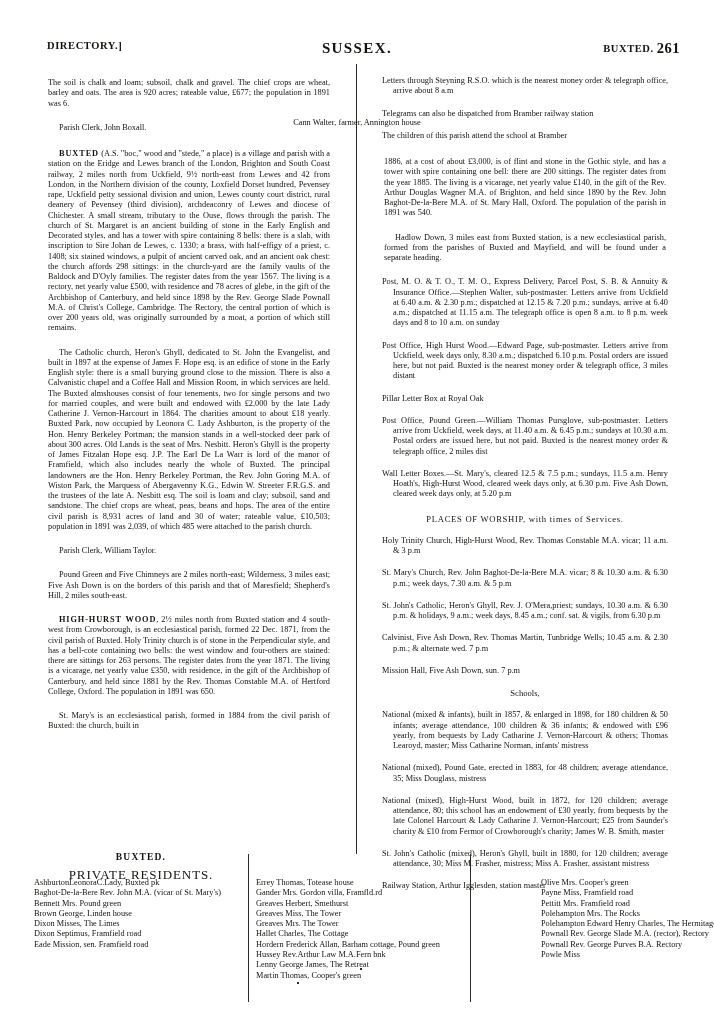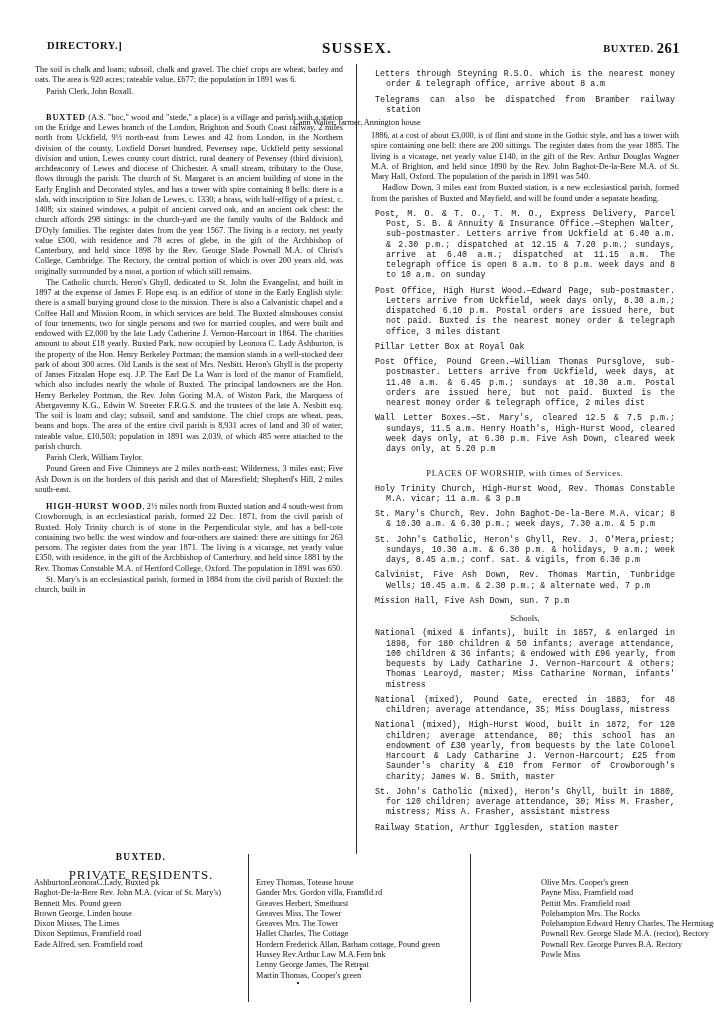--- a/index.html
+++ b/index.html
@@ -83,29 +83,28 @@
   .rule-v {
     position: absolute;
     left: 322px;
     top: 0px;
     width: 1px;
     height: 790px;
     background: #2b2a27;
   }
 
   p.par {
-    margin: 1px;
+    margin: 14px;
     text-indent: 11px;
   }
   p.par.noind { text-indent: 0; }
   p.hang {
-    margin: 5px;
+    margin: 12px;
     padding-left: 11px;
     text-indent: -11px;
-    font-family: Liberation Mono, monospace;
   }
   p.gap { margin-top: 7px; }
 
   .place {
     font-weight: bold;
     letter-spacing: 0.9px;
   }
   .sec-head {
     text-align: center;
     text-indent: 0;
@@ -219,20 +218,21 @@
       <p class="par">Pound Green and Five Chimneys are 2 miles north-east; Wilderness, 3 miles east; Five Ash Down is on the borders of this parish and that of Maresfield; Shepherd's Hill, 2 miles south-east.</p>
 
       <p class="par gap"><span class="place">HIGH-HURST WOOD</span><span>, 2½ miles north from Buxted station and 4 south-west from Crowborough, is an ecclesiastical parish, formed 22 Dec. 1871, from the civil parish of Buxted. Holy Trinity church is of stone in the Perpendicular style, and has a bell-cote containing two bells: the west window and four-others are stained: there are sittings for 263 persons. The register dates from the year 1871. The living is a vicarage, net yearly value £350, with residence, in the gift of the Archbishop of Canterbury, and held since 1881 by the Rev. Thomas Constable M.A. of Hertford College, Oxford. The population in 1891 was 650.</span></p>
 
       <p class="par">St. Mary's is an ecclesiastical parish, formed in 1884 from the civil parish of Buxted: the church, built in</p>
     </div>
 
     <div class="col col-right">
       <p class="hang">Letters through Steyning R.S.O. which is the nearest money order &amp; telegraph office, arrive about 8 a.m</p>
       <p class="hang">Telegrams can also be dispatched from Bramber railway station</p>
+      <p class="hang">The children of this parish attend the school at Bramber</p>
 
       <p class="par noind" style="margin-top:16px;">1886, at a cost of about £3,000, is of flint and stone in the Gothic style, and has a tower with spire containing one bell: there are 200 sittings. The register dates from the year 1885. The living is a vicarage, net yearly value £140, in the gift of the Rev. Arthur Douglas Wagner M.A. of Brighton, and held since 1890 by the Rev. John Baghot-De-la-Bere M.A. of St. Mary Hall, Oxford. The population of the parish in 1891 was 540.</p>
 
       <p class="par">Hadlow Down, 3 miles east from Buxted station, is a new ecclesiastical parish, formed from the parishes of Buxted and Mayfield, and will be found under a separate heading.</p>
 
       <p class="hang">Post, M. O. &amp; T. O., T. M. O., Express Delivery, Parcel Post, S. B. &amp; Annuity &amp; Insurance Office.—Stephen Walter, sub-postmaster. Letters arrive from Uckfield at 6.40 a.m. &amp; 2.30 p.m.; dispatched at 12.15 &amp; 7.20 p.m.; sundays, arrive at 6.40 a.m.; dispatched at 11.15 a.m. The telegraph office is open 8 a.m. to 8 p.m. week days and 8 to 10 a.m. on sunday</p>
       <p class="hang">Post Office, High Hurst Wood.—Edward Page, sub-postmaster. Letters arrive from Uckfield, week days only, 8.30 a.m.; dispatched 6.10 p.m. Postal orders are issued here, but not paid. Buxted is the nearest money order &amp; telegraph office, 3 miles distant</p>
       <p class="hang">Pillar Letter Box at Royal Oak</p>
       <p class="hang">Post Office, Pound Green.—William Thomas Pursglove, sub-postmaster. Letters arrive from Uckfield, week days, at 11.40 a.m. &amp; 6.45 p.m.; sundays at 10.30 a.m. Postal orders are issued here, but not paid. Buxted is the nearest money order &amp; telegraph office, 2 miles dist</p>
       <p class="hang">Wall Letter Boxes.—St. Mary's, cleared 12.5 &amp; 7.5 p.m.; sundays, 11.5 a.m. Henry Hoath's, High-Hurst Wood, cleared week days only, at 6.30 p.m. Five Ash Down, cleared week days only, at 5.20 p.m</p>
@@ -264,21 +264,21 @@
     <div class="res-rule res-rule-a"></div>
     <div class="res-rule res-rule-b"></div>
 
     <div class="rescol rescol-1">
       <p>AshburtonLeonoraC.Lady, Buxted pk</p>
       <p>Baghot-De-la-Bere Rev. John M.A. (vicar of St. Mary's)</p>
       <p>Bennett Mrs. Pound green</p>
       <p>Brown George, Linden house</p>
       <p>Dixon Misses, The Limes</p>
       <p>Dixon Septimus, Framfield road</p>
-      <p>Eade Alfred, sen. Framfield road</p>
+      <p>Eade Mission, sen. Framfield road</p>
     </div>
 
     <div class="rescol rescol-2">
       <p>Errey Thomas, Totease house</p>
       <p>Gander Mrs. Gordon villa, Framfld.rd</p>
       <p>Greaves Herbert, Smethurst</p>
       <p>Greaves Miss, The Tower</p>
       <p>Greaves Mrs. The Tower</p>
       <p>Hallet Charles, The Cottage</p>
       <p>Hordern Frederick Allan, Barham cottage, Pound green</p>

